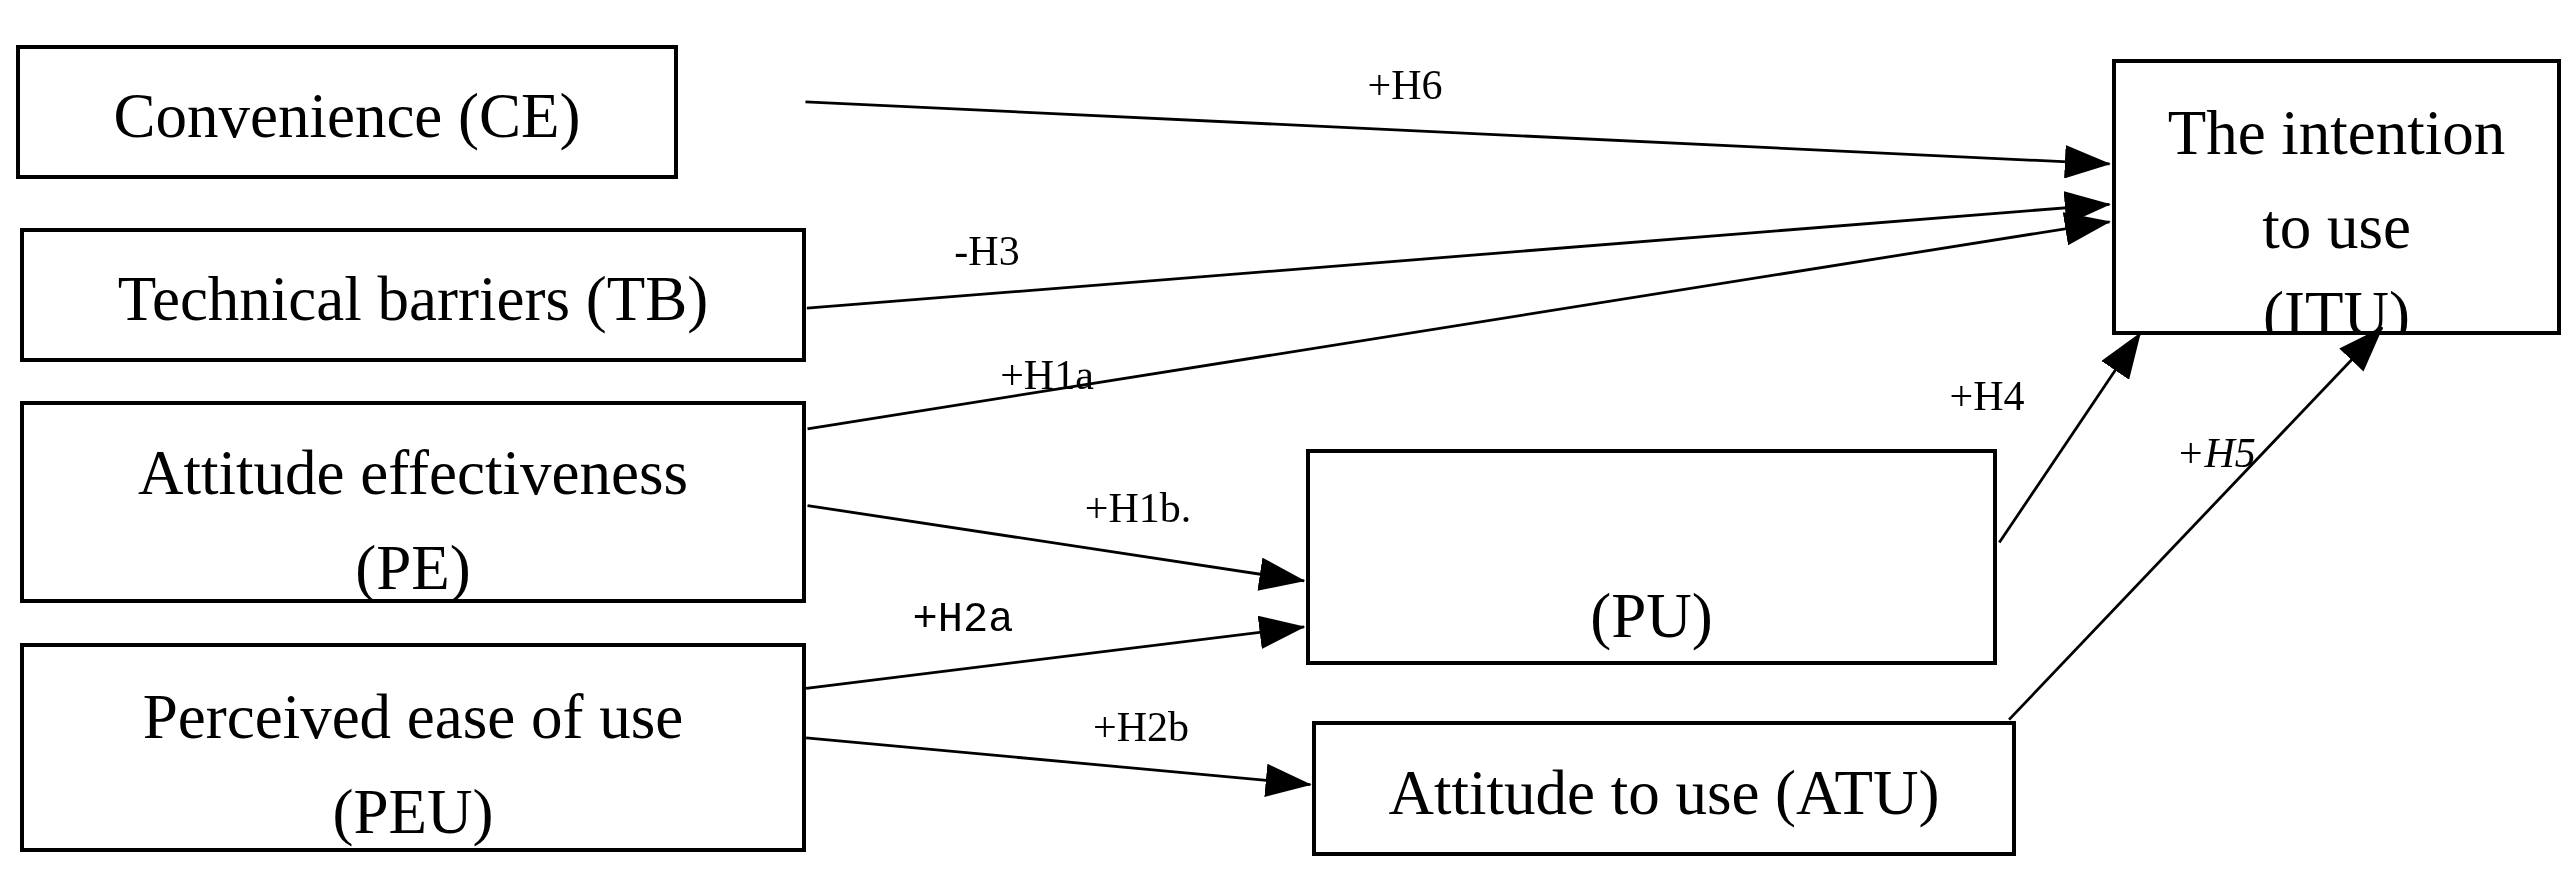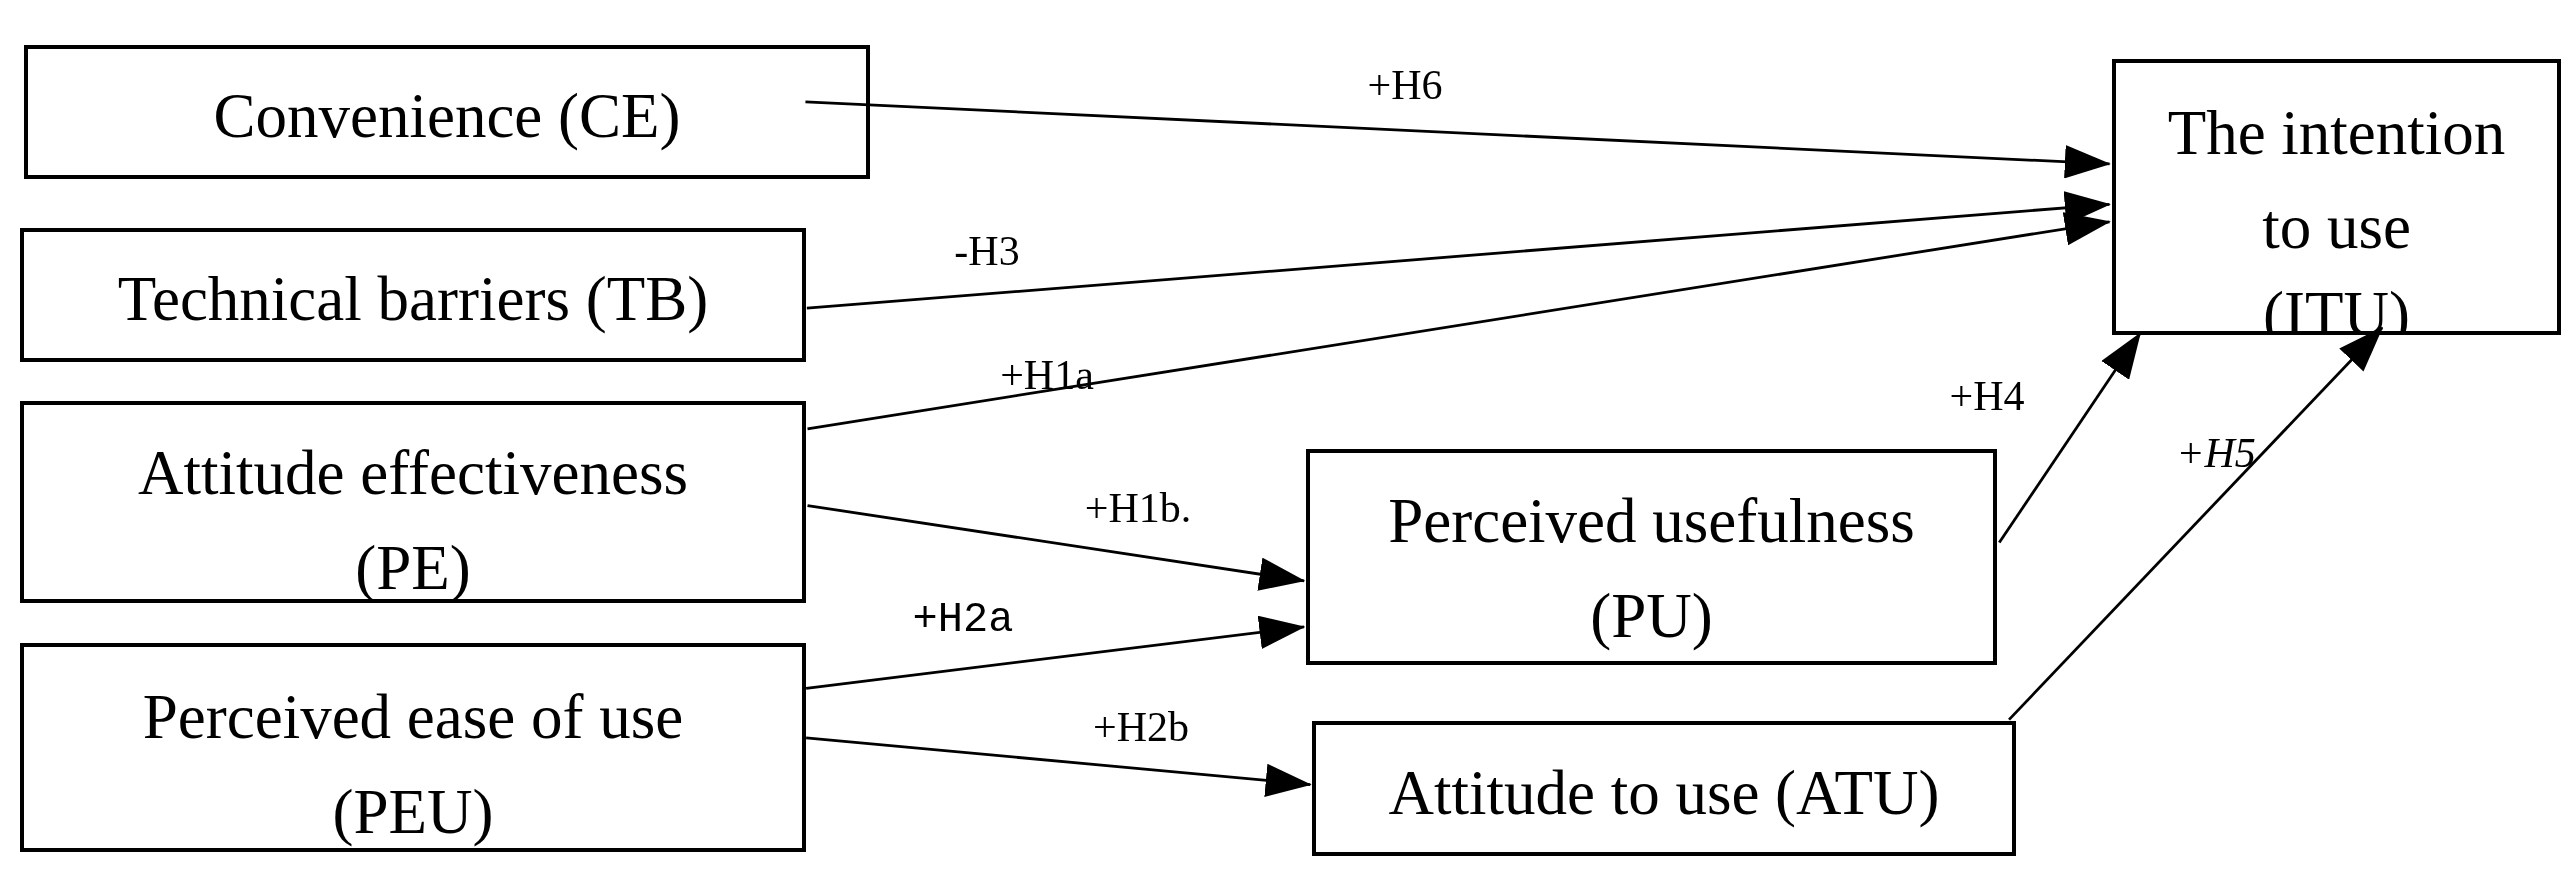--- a/index.html
+++ b/index.html
@@ -36,21 +36,21 @@
     white-space: nowrap;
     background: transparent;
   }
   svg.wires {
     position: absolute;
     left: 0; top: 0;
     width: 2576px; height: 894px;
     pointer-events: none;
   }
   
-  #node-ce  { left: 24px;   top: 45px;   width: 846px; height: 134px; }
+  #node-ce  { left: 16px;   top: 45px;   width: 662px; height: 134px; }
   #node-tb  { left: 20px;   top: 228px;  width: 786px; height: 134px; }
   #node-pe  { left: 20px;   top: 401px;  width: 786px; height: 202px; }
   #node-peu { left: 20px;   top: 643px;  width: 786px; height: 209px; }
   #node-pu  { left: 1306px; top: 449px;  width: 691px;  height: 216px; }
   #node-atu { left: 1312px; top: 721px; width: 704px; height: 135px; }
   #node-itu { left: 2112px; top: 59px;   width: 449px;  height: 276px; }
 </style>
 </head>
 <body>
 
@@ -68,21 +68,20 @@
     <div class="tline" style="top:68px">Attitude effectiveness</div>
     <div class="tline" style="top:163px">(PE)</div>
   </div>
 
   <div class="node" id="node-peu">
     <div class="tline" style="top:70px">Perceived ease of use</div>
     <div class="tline" style="top:165px">(PEU)</div>
   </div>
 
   <div class="node" id="node-pu">
-    <div class="tline" style="top:68px">Perceived usefulness</div>
     <div class="tline" style="top:163px">(PU)</div>
   </div>
 
   <div class="node" id="node-atu">
     <div class="tline" style="top:68px">Attitude to use (ATU)</div>
   </div>
 
   <div class="node" id="node-itu">
     <div class="tline" style="top:70px">The intention</div>
     <div class="tline" style="top:164px">to use</div>

